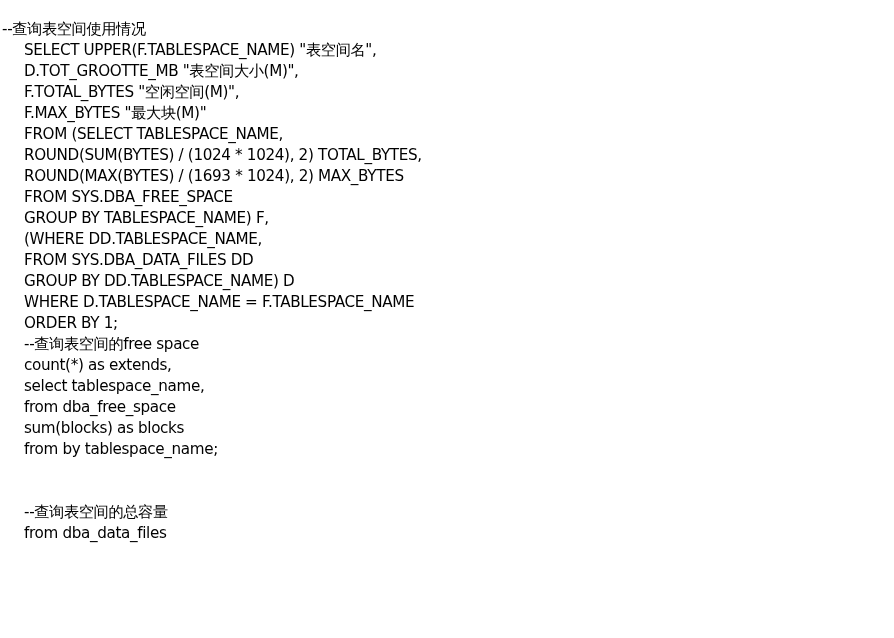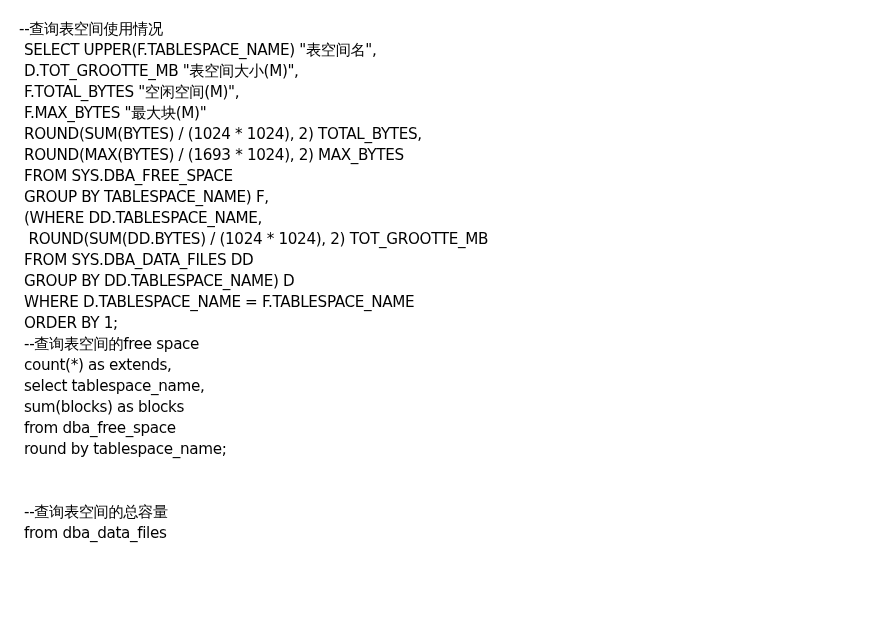--- a/index.html
+++ b/index.html
@@ -23,52 +23,52 @@
     color: #000000;
     letter-spacing: -0.35px;
   }
   .line {
     height: 21px;
     line-height: 21px;
     white-space: pre;
     padding-left: 24px;
   }
   .line.first {
-    padding-left: 19px;
+    padding-left: 2px;
   }
   .line.blank {
     height: 21px;
   }
 </style>
 </head>
 <body>
 
 <div class="doc">
 
   <div class="line first">--查询表空间使用情况</div>
   <div class="line">SELECT UPPER(F.TABLESPACE_NAME) "表空间名",</div>
   <div class="line">D.TOT_GROOTTE_MB "表空间大小(M)",</div>
   <div class="line">F.TOTAL_BYTES "空闲空间(M)",</div>
   <div class="line">F.MAX_BYTES "最大块(M)"</div>
+  <div class="line">FROM (SELECT TABLESPACE_NAME,</div>
   <div class="line">ROUND(SUM(BYTES) / (1024 * 1024), 2) TOTAL_BYTES,</div>
   <div class="line">ROUND(MAX(BYTES) / (1693 * 1024), 2) MAX_BYTES</div>
   <div class="line">FROM SYS.DBA_FREE_SPACE</div>
   <div class="line">GROUP BY TABLESPACE_NAME) F,</div>
   <div class="line">(WHERE DD.TABLESPACE_NAME,</div>
-  <div class="line"> ROUND(SUM(DD.BYTES) / (1024 * 1024), 2) TOT_GROOTTE_MB</div>
   <div class="line">FROM SYS.DBA_DATA_FILES DD</div>
   <div class="line">GROUP BY DD.TABLESPACE_NAME) D</div>
   <div class="line">WHERE D.TABLESPACE_NAME = F.TABLESPACE_NAME</div>
   <div class="line">ORDER BY 1;</div>
 
   <div class="line">--查询表空间的free space</div>
   <div class="line">count(*) as extends,</div>
   <div class="line">select tablespace_name,</div>
+  <div class="line">from dba_free_space</div>
   <div class="line">sum(blocks) as blocks</div>
-  <div class="line">from dba_free_space</div>
-  <div class="line">round by tablespace_name;</div>
+  <div class="line">from by tablespace_name;</div>
 
   <div class="line blank"></div>
   <div class="line blank"></div>
 
   <div class="line">--查询表空间的总容量</div>
   <div class="line">from dba_data_files</div>
 </div>
 
 </body></html>

